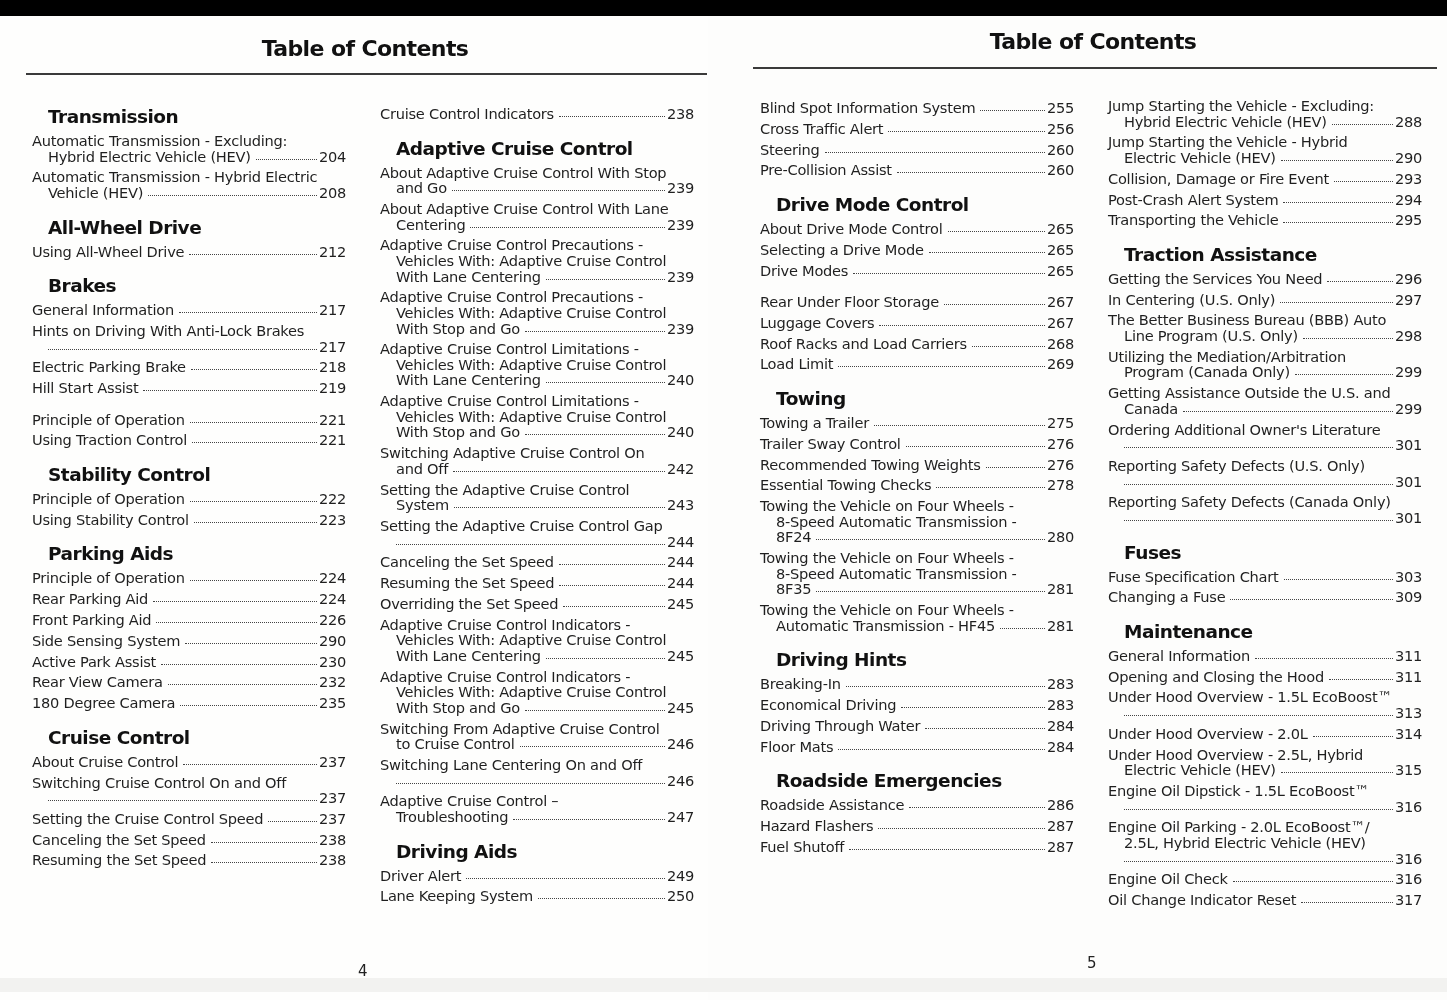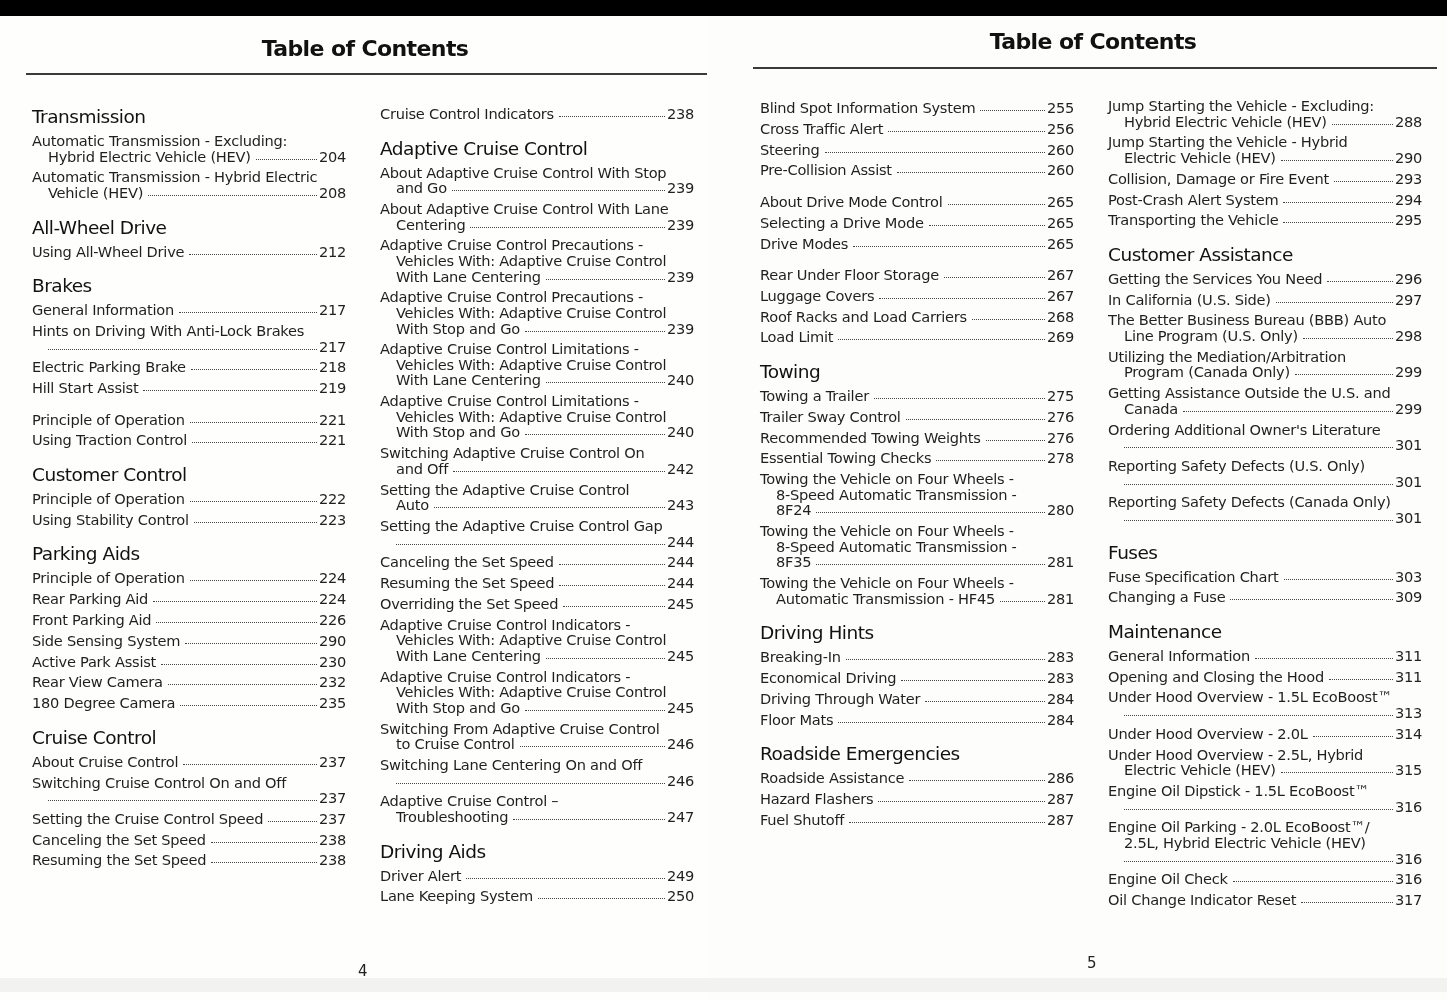--- a/index.html
+++ b/index.html
@@ -13,22 +13,22 @@
   #page-left { left: 0; width: 708px; background: #fefefd; }
   #page-right { left: 708px; width: 739px; background: #fdfdfc; }
   .bottom-strip { position: absolute; left: 0; right: 0; bottom: 8px; height: 14px; background: #f2f2f0; }
   .header-title {
     position: absolute; font-family: "DejaVu Sans", sans-serif; font-weight: bold;
     font-size: 22px; letter-spacing: -0.6px; color: #111; text-align: center;
   }
   .rule { position: absolute; height: 2px; background: #3a3a3a; }
   .col { position: absolute; width: 314px; }
   .heading {
-    font-weight: normal; font-size: 18.5px; letter-spacing: -0.5px; color: #111;
-    margin: 0 0 5px 0; line-height: 22px;
+    font-weight: bold; font-size: 18.5px; letter-spacing: -0.5px; color: #111;
+    margin: 0 0 5px 16px; line-height: 22px;
   }
   .section { margin-bottom: 16px; }
   .entry {
     font-size: 14.6px; line-height: 15.6px; letter-spacing: -0.25px;
     margin-bottom: 5.2px; color: #1f1f1f;
   }
   .entry .line { display: block; white-space: nowrap; }
   .entry .cont { padding-left: 16px; }
   .entry .lastline { display: flex; align-items: baseline; white-space: nowrap; }
   .entry .lastline.cont { padding-left: 16px; }
@@ -118,21 +118,21 @@
         </div>
         <div class="entry">
           <div class="lastline">
             <span class="lt">Using Traction Control</span>
             <span class="dots"></span>
             <span class="pg">221</span>
           </div>
         </div>
       </div>
       <div class="section">
-        <div class="heading">Customer Control</div>
+        <div class="heading">Stability Control</div>
         <div class="entry">
           <div class="lastline">
             <span class="lt">Principle of Operation</span>
             <span class="dots"></span>
             <span class="pg">222</span>
           </div>
         </div>
         <div class="entry">
           <div class="lastline">
             <span class="lt">Using Stability Control</span>
@@ -301,21 +301,21 @@
           <span class="line">Switching Adaptive Cruise Control On</span>
           <div class="lastline cont">
             <span class="lt">and Off</span>
             <span class="dots"></span>
             <span class="pg">242</span>
           </div>
         </div>
         <div class="entry">
           <span class="line">Setting the Adaptive Cruise Control</span>
           <div class="lastline cont">
-            <span class="lt">Auto</span>
+            <span class="lt">System</span>
             <span class="dots"></span>
             <span class="pg">243</span>
           </div>
         </div>
         <div class="entry">
           <span class="line">Setting the Adaptive Cruise Control Gap</span>
           <div class="lastline cont">
             <span class="lt"></span>
             <span class="dots" style="margin-left: 0px;"></span>
             <span class="pg">244</span>
@@ -434,20 +434,21 @@
         </div>
         <div class="entry">
           <div class="lastline">
             <span class="lt">Pre-Collision Assist</span>
             <span class="dots"></span>
             <span class="pg">260</span>
           </div>
         </div>
       </div>
       <div class="section">
+        <div class="heading">Drive Mode Control</div>
         <div class="entry">
           <div class="lastline">
             <span class="lt">About Drive Mode Control</span>
             <span class="dots"></span>
             <span class="pg">265</span>
           </div>
         </div>
         <div class="entry">
           <div class="lastline">
             <span class="lt">Selecting a Drive Mode</span>
@@ -640,31 +641,31 @@
         </div>
         <div class="entry">
           <div class="lastline">
             <span class="lt">Transporting the Vehicle</span>
             <span class="dots"></span>
             <span class="pg">295</span>
           </div>
         </div>
       </div>
       <div class="section">
-        <div class="heading">Customer Assistance</div>
+        <div class="heading">Traction Assistance</div>
         <div class="entry">
           <div class="lastline">
             <span class="lt">Getting the Services You Need</span>
             <span class="dots"></span>
             <span class="pg">296</span>
           </div>
         </div>
         <div class="entry">
           <div class="lastline">
-            <span class="lt">In California (U.S. Side)</span>
+            <span class="lt">In Centering (U.S. Only)</span>
             <span class="dots"></span>
             <span class="pg">297</span>
           </div>
         </div>
         <div class="entry">
           <span class="line">The Better Business Bureau (BBB) Auto</span>
           <div class="lastline cont">
             <span class="lt">Line Program (U.S. Only)</span>
             <span class="dots"></span>
             <span class="pg">298</span>

